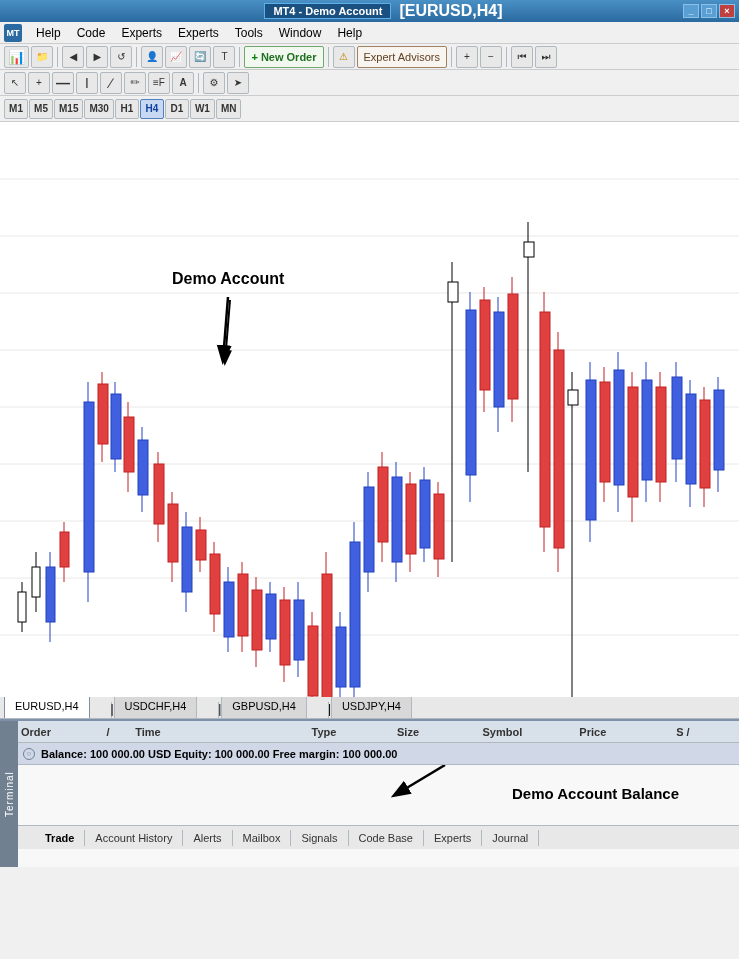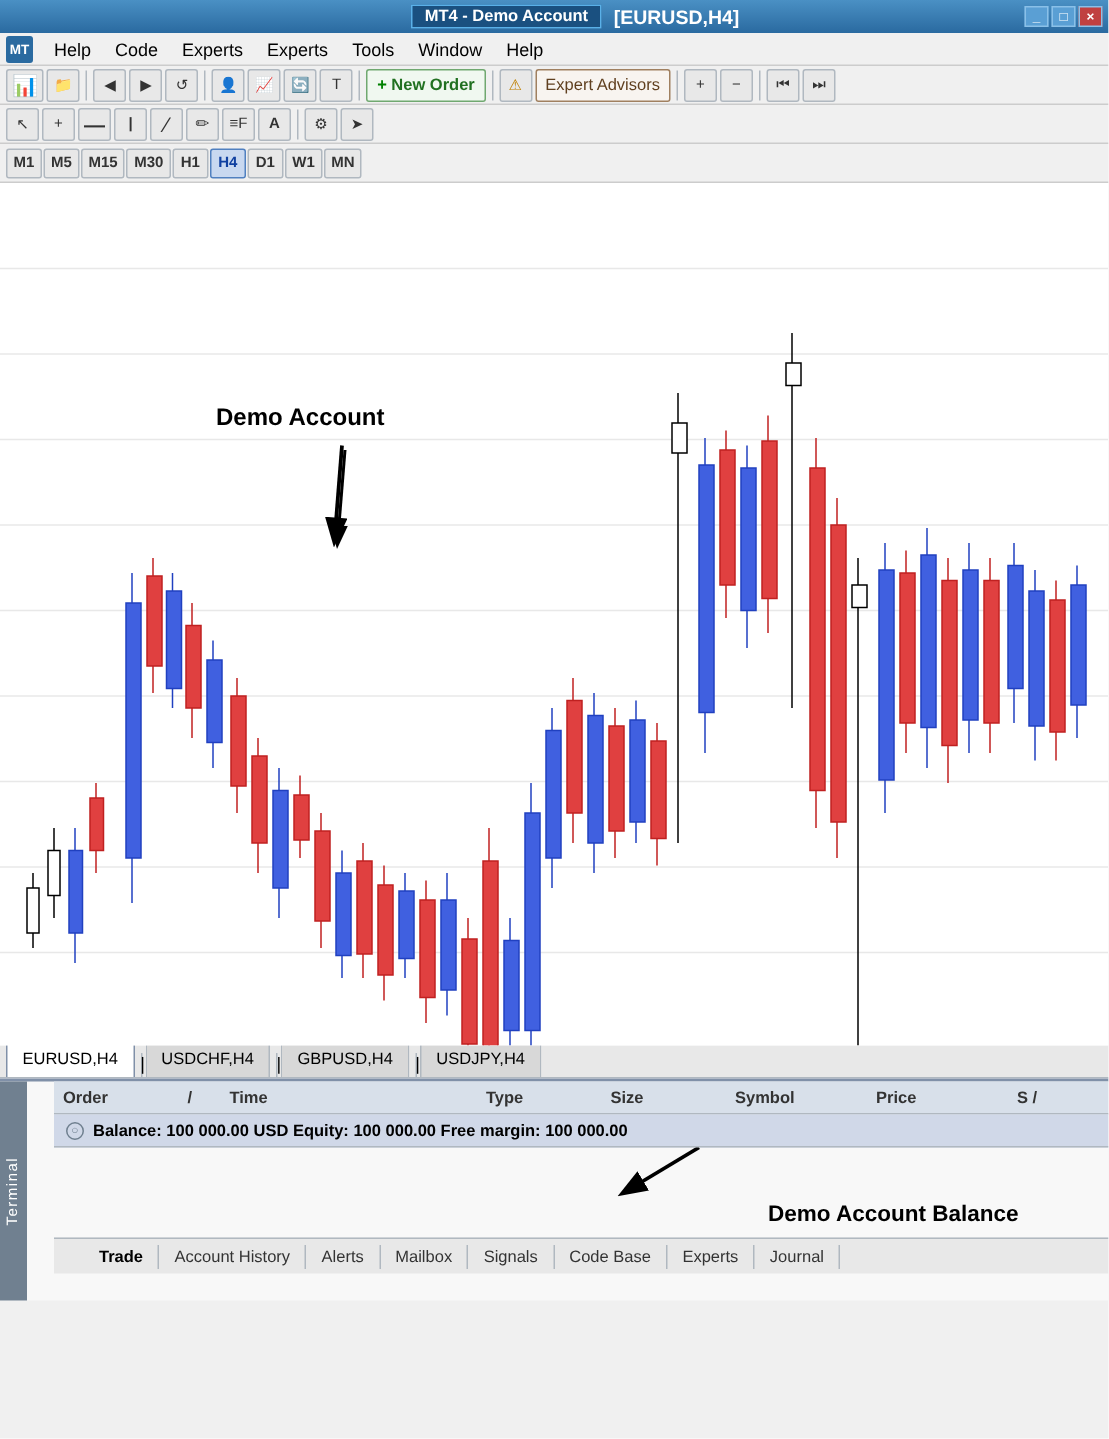--- a/index.html
+++ b/index.html
@@ -19,21 +19,21 @@
       padding-left: 28px;
     }
     #title-bar .title-text {
       background: #1a5080;
       border: 1px solid #5ab0e8;
       padding: 1px 8px;
       font-size: 11px;
     }
     #title-bar .title-symbol {
       margin-left: 8px;
-      font-size: 13px;
+      font-size: 16px;
       text-align: center;
     }
     #title-bar .win-controls {
       position: absolute;
       right: 4px;
       display: flex;
       gap: 2px;
     }
     #title-bar .win-btn {
       width: 16px; height: 14px;
@@ -161,21 +161,21 @@
     .chart-tab {
       height: 25px;
       padding: 0 10px;
       border: 1px solid #b0b8c0;
       border-bottom: none;
       border-radius: 3px 3px 0 0;
       background: #d8d8d8;
       font-size: 11px;
       cursor: pointer;
       display: flex; align-items: center;
-      margin-right: 2px;
+      margin-right: 19px;
     }
     .chart-tab.active { background: white; border-color: #8090a8; }
     .chart-tab-separator { width: 1px; height: 16px; background: #b0b8c0; margin: 0 2px; }
 
     
     #terminal-panel {
       background: #f8f8f8;
       border-top: 2px solid #8090a8;
     }
     #terminal-label {
@@ -185,21 +185,21 @@
       transform: rotate(180deg);
       background: #708090;
       color: white;
       font-size: 10px;
       padding: 6px 3px;
       letter-spacing: 1px;
     }
 
     
     #terminal-content {
-      margin-left: 36px;
+      margin-left: 15px;
     }
     #terminal-header {
       background: #e0e8f0;
       border-bottom: 1px solid #b0b8c0;
       height: 22px;
       display: flex;
       align-items: center;
       padding: 0 8px;
       font-size: 11px;
       font-weight: bold;
@@ -511,21 +511,21 @@
         <path d="M0,0 L0,6 L8,3 z" fill="black"></path>
       </marker>
       <marker id="arrow2" markerWidth="8" markerHeight="8" refX="2" refY="3" orient="auto">
         <path d="M8,0 L8,6 L0,3 z" fill="black"></path>
       </marker>
     </defs>
 
     <line x1="430" y1="860" x2="380" y2="840" stroke="black" stroke-width="2"></line>
   </svg>
 
-  <div class="chart-annotation" style="left: 144px; top: 148px; font-size:16px;">Demo Account</div>
+  <div class="chart-annotation" style="left: 172px; top: 148px; font-size:16px;">Demo Account</div>
 
   <svg style="position:absolute; left:0; top:0; width:739px; height:575px; pointer-events:none;">
     <line x1="228" y1="175" x2="223" y2="238" stroke="black" stroke-width="2.5" marker-end="url(#arrowB)"></line>
     <defs>
       <marker id="arrowB" markerWidth="8" markerHeight="8" refX="6" refY="3" orient="auto">
         <path d="M0,0 L0,6 L8,3 z" fill="black"></path>
       </marker>
     </defs>
   </svg>
 </div>
@@ -556,21 +556,21 @@
       <span style="flex:0.8;">Price</span>
       <span style="flex:0.5;">S /</span>
     </div>
 
     <div id="balance-row">
       <div class="circle-icon">○</div>
       <span>Balance: 100 000.00 USD  Equity: 100 000.00  Free margin: 100 000.00</span>
     </div>
 
     <div style="position:relative; height:60px;">
-      <div class="chart-annotation" style="position:absolute; right:60px; top:36px; font-size:15px; font-weight:bold;">Demo Account Balance</div>
+      <div class="chart-annotation" style="position:absolute; right:60px; top:20px; font-size:15px; font-weight:bold;">Demo Account Balance</div>
       <svg style="position:absolute; left:0; top:0; width:100%; height:60px;">
         <line x1="430" y1="0" x2="380" y2="30" stroke="black" stroke-width="2.5" marker-end="url(#arrowC)"></line>
         <defs>
           <marker id="arrowC" markerWidth="8" markerHeight="8" refX="6" refY="3" orient="auto">
             <path d="M0,0 L0,6 L8,3 z" fill="black"></path>
           </marker>
         </defs>
       </svg>
     </div>
 

